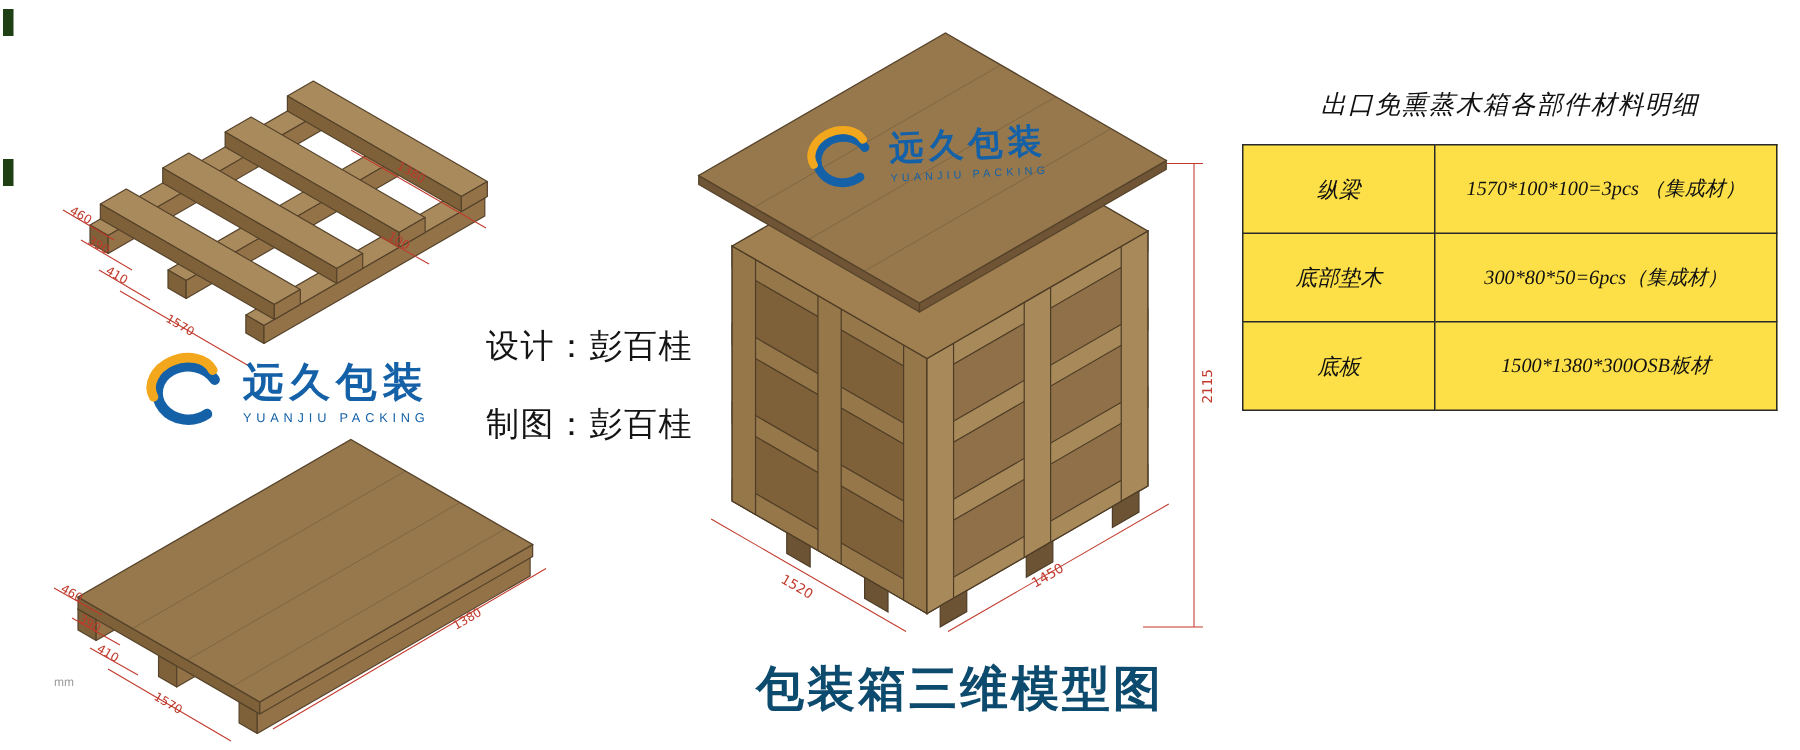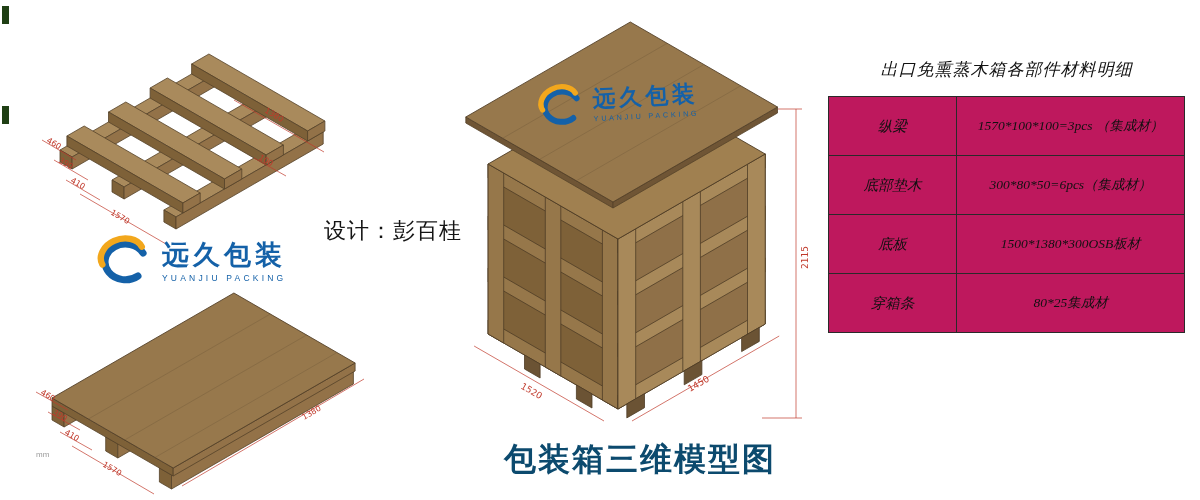--- a/index.html
+++ b/index.html
@@ -35,21 +35,21 @@
   .logo.on-lid{transform:rotate(-3deg) scale(.85);transform-origin:left center;z-index:5;}
 
   
   .credit{position:absolute;font-size:22px;color:#141414;font-weight:400;letter-spacing:1px;}
   .main-title{position:absolute;left:440px;top:438px;width:400px;text-align:center;
               font-size:32px;font-weight:bold;color:#0c4a6e;letter-spacing:2px;}
 
   
   .materials{position:absolute;left:828px;top:58px;width:357px;font-family:"Liberation Serif",serif;font-style:italic;}
   .materials-title{text-align:center;font-size:17px;color:#111;letter-spacing:1px;margin-bottom:15px;}
-  .materials table{border-collapse:collapse;width:100%;background:#be185d;}
+  .materials table{border-collapse:collapse;width:100%;background:#fde047;}
   .materials td{border:1px solid #2a2a2a;height:54px;text-align:center;color:#111;padding:2px 6px;}
   .materials td.part{width:36%;font-size:14.5px;}
   .materials td.spec{font-size:13.5px;}
 
   .unit-note{position:absolute;left:36px;top:450px;font-size:8px;color:#9a9a9a;}
   .edge-marker{position:absolute;left:2px;width:7px;height:18px;background:#1f3f14;}
 </style>
 </head>
 <body>
 
@@ -224,42 +224,39 @@
       <path d="M37 15 A16 14 0 1 0 33 33" fill="none" stroke="#1461a8" stroke-width="5.5" stroke-linecap="round"></path>
       <path d="M5 24 A17 13 -18 0 1 36 10" fill="none" stroke="#f2a71c" stroke-width="5" stroke-linecap="round"></path>
     </svg>
     <div class="logo-text">
       <div class="logo-cn">远久包装</div>
       <div class="logo-en">YUANJIU PACKING</div>
     </div>
   </div>
 
   <div class="credit" style="left:324px;top:216px">设计：彭百桂</div>
+  <div class="credit" style="left:324px;top:268px">制图：彭百桂</div>
 
   <div class="main-title">包装箱三维模型图</div>
 
   <div class="materials">
     <div class="materials-title">出口免熏蒸木箱各部件材料明细</div>
     <table>
       <tbody>
         <tr>
           <td class="part">纵梁</td>
           <td class="spec">1570*100*100=3pcs （集成材）</td>
         </tr>
         <tr>
           <td class="part">底部垫木</td>
           <td class="spec">300*80*50=6pcs（集成材）</td>
         </tr>
         <tr>
           <td class="part">底板</td>
           <td class="spec">1500*1380*300OSB板材</td>
         </tr>
-        <tr>
-          <td class="part">穿箱条</td>
-          <td class="spec">80*25集成材</td>
-        </tr>
       </tbody>
     </table>
   </div>
 
   <div class="unit-note">mm</div>
 
 </div>
 
 </body></html>

